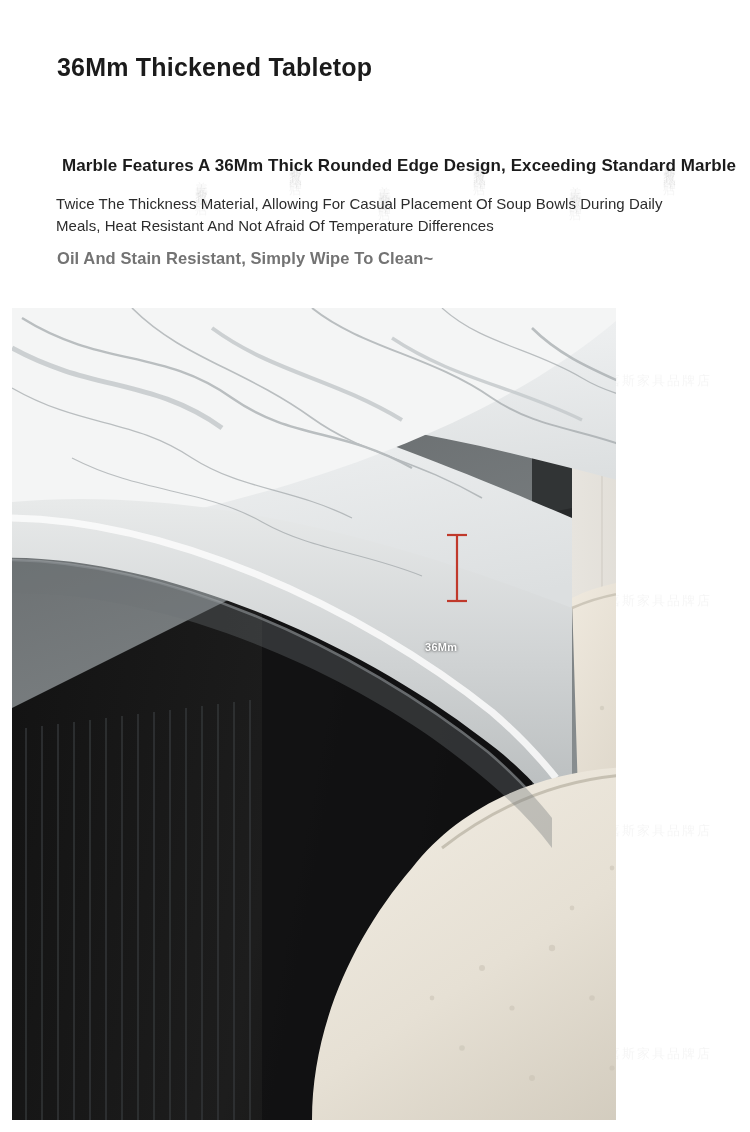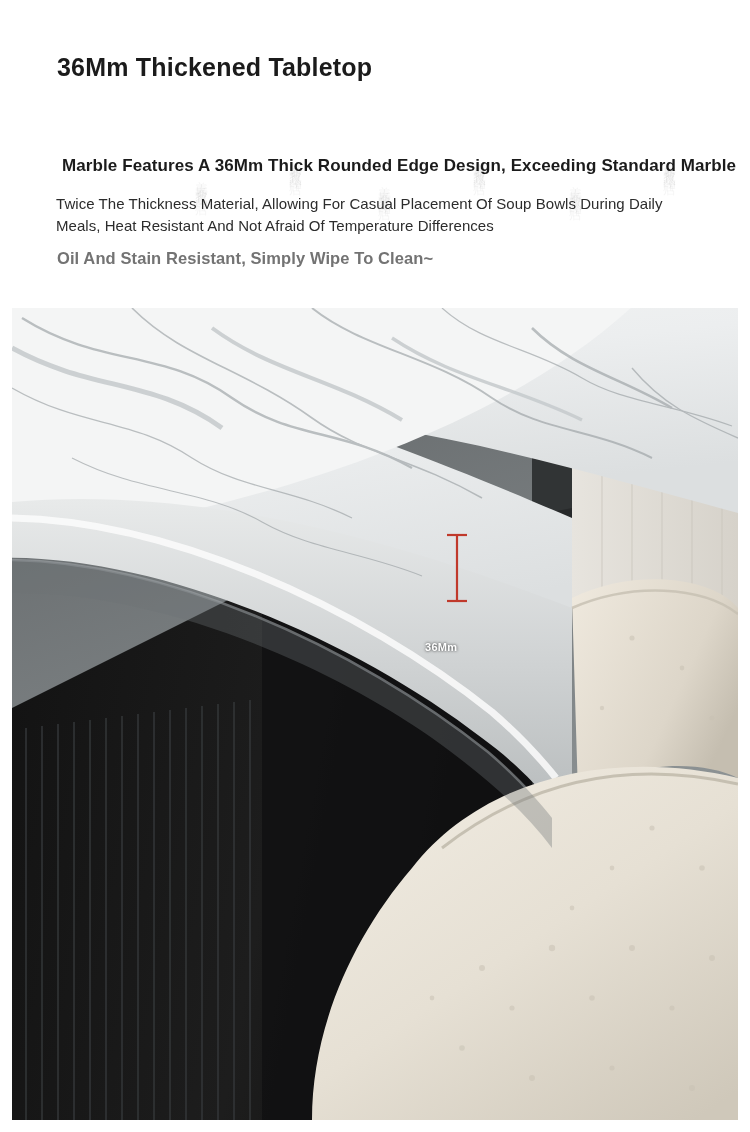--- a/index.html
+++ b/index.html
@@ -88,21 +88,21 @@
   .wm.vert {
     writing-mode: vertical-rl;
     letter-spacing: 3px;
   }
 
   
   .photo {
     position: absolute;
     left: 12px;
     top: 308px;
-    width: 726px;
+    width: 604px;
     height: 812px;
     overflow: hidden;
     background: #737373;
   }
   .photo svg { display: block; }
 
   .measure {
     position: absolute;
     left: 0;
     top: 0;

